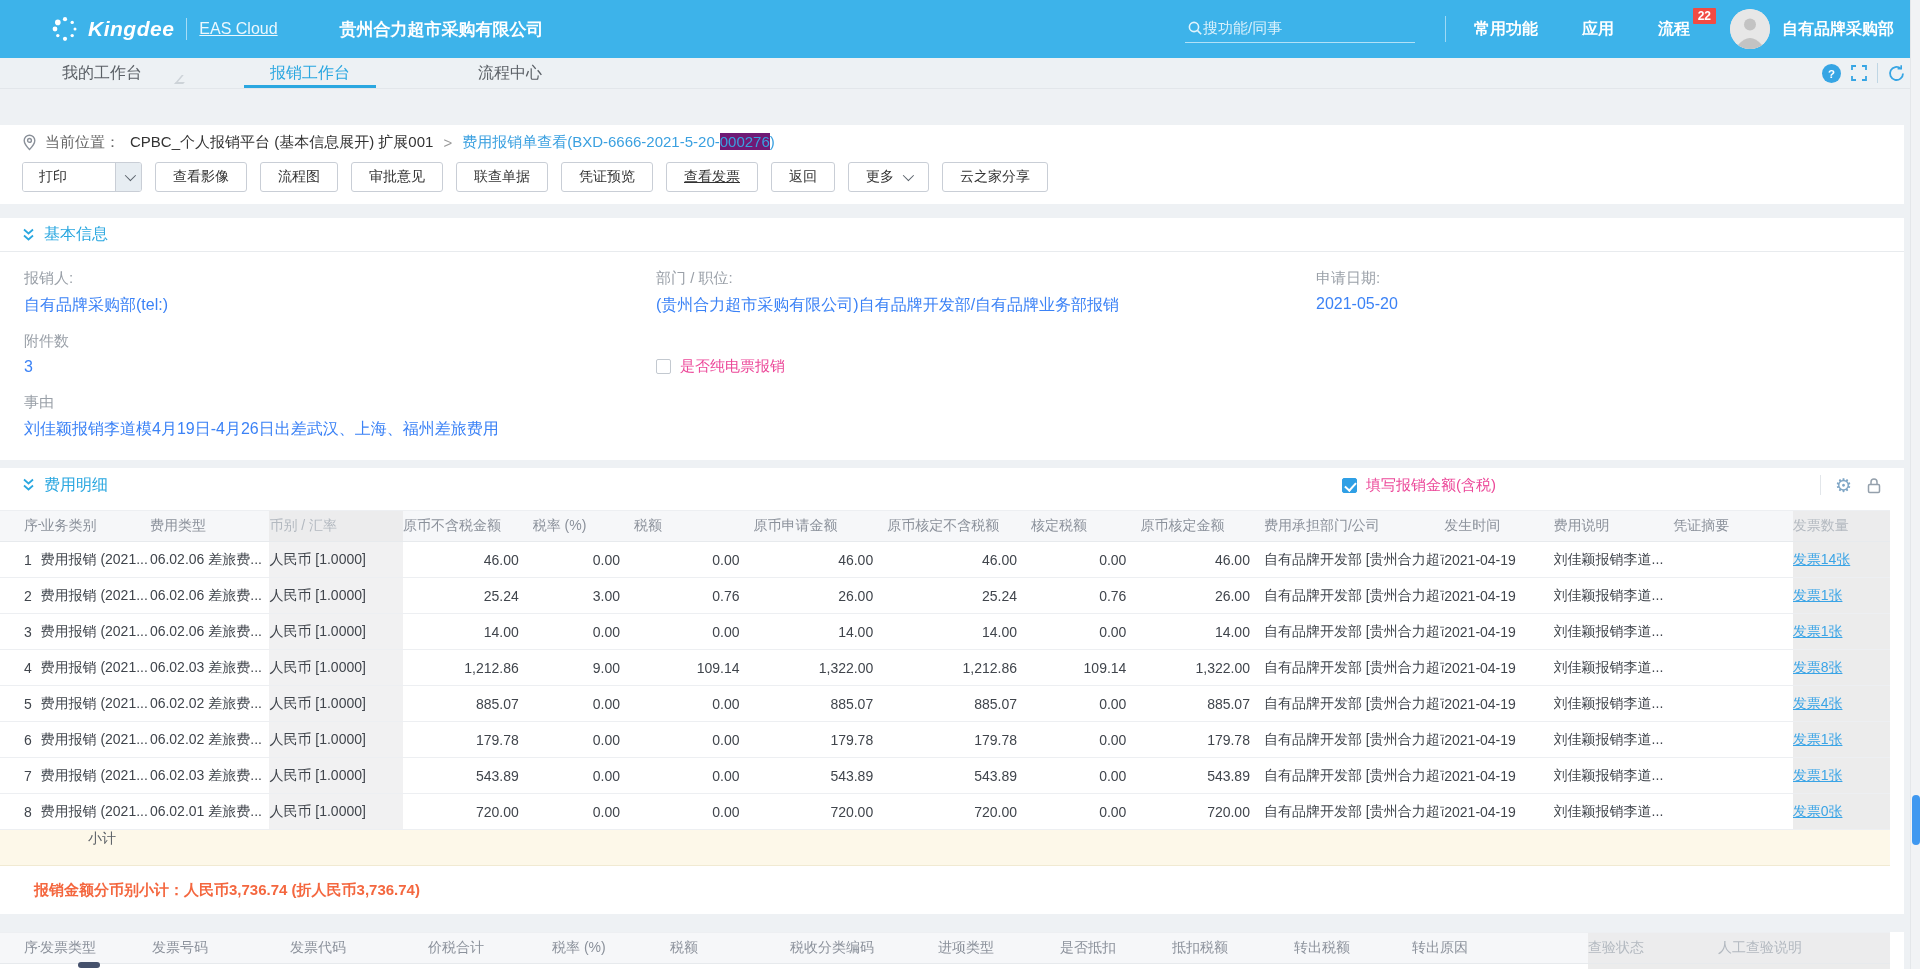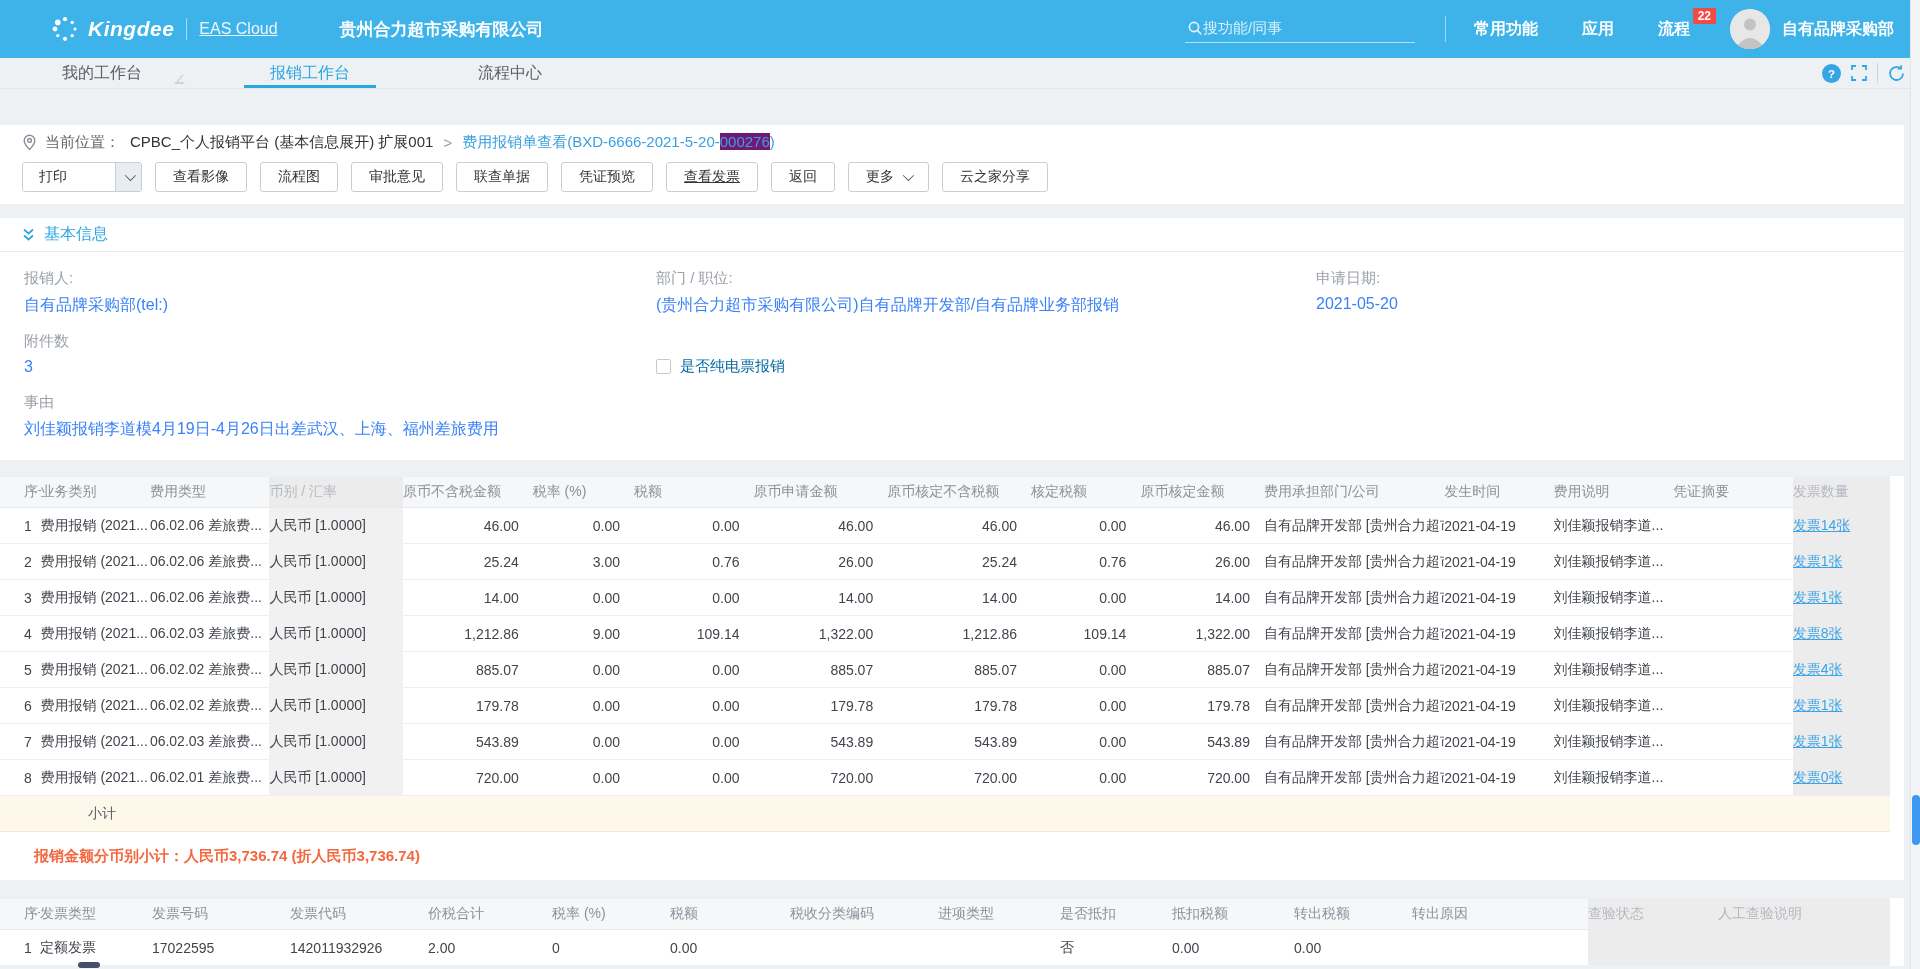--- a/index.html
+++ b/index.html
@@ -66,34 +66,34 @@
   .basic-body { padding:17px 24px 20px 24px; font-size:15px; }
   .b-label { color:#9aa0a8; margin-bottom:7px; }
   .b-value { color:#3b82f6; font-size:16px; }
   .b-row { display:flex; }
   .b-col1 { width:632px; } .b-col2 { width:660px; } .b-col3 { flex:1; }
   .b-row2 { margin-top:16px; display:flex; align-items:flex-end; }
   .b-row3 { margin-top:17px; }
   .checkbox { width:15px; height:15px; border:1px solid #c3c9d0; border-radius:2px; background:#fff; display:inline-block; }
   .checkbox.checked { background:#2f9fe5; border-color:#2f9fe5; position:relative; }
   .checkbox.checked::after { content:""; position:absolute; left:4px; top:1px; width:5px; height:9px; border-right:2px solid #fff; border-bottom:2px solid #fff; transform:rotate(42deg); }
-  .cb-inline { display:flex; align-items:center; gap:9px; color:#0369a1; font-size:15px; }
+  .cb-inline { display:flex; align-items:center; gap:9px; color:#ec4899; font-size:15px; }
 
   
   table.grid { border-collapse:collapse; table-layout:fixed; width:1890px; font-size:14px; }
   table.grid th { font-weight:normal; color:#8b919b; text-align:left; height:31px; background:#f6f7f9; border-top:1px solid #edeff2; border-bottom:1px solid #e7eaed; padding:0 14px 0 0; white-space:nowrap; overflow:hidden; }
   table.grid td { height:36px; border-bottom:1px solid #edeff2; padding:0 14px 0 0; white-space:nowrap; overflow:hidden; color:#40454c; }
   table.grid th:first-child, table.grid td:first-child { padding-left:24px; }
   .ta-r { text-align:right; }
   .shade-head { background:#ececed !important; color:#b3b9c0 !important; }
   .cell-link { color:#3aa4e6; text-decoration:underline; cursor:pointer; }
   #expense-table td:nth-child(16), #invoice-table td:nth-child(14), #invoice-table td:nth-child(15) { background:#ececec; }
   #expense-table td:nth-child(4) { background:#f1f1f2; }
 
-  .subtotal-row { width:1890px; height:36px; background:#fdf8e9; border-bottom:1px solid #f1ead2; display:flex; align-items:center; padding-left:88px; color:#5b6066; font-size:14px; }
+  .subtotal-row { width:1890px; height:36px; background:#fdf8e9; border-bottom:1px solid #f1ead2; display:flex; align-items:flex-start; padding-left:88px; color:#5b6066; font-size:14px; }
   .currency-subtotal { padding:15px 0 14px 34px; color:#f4673f; font-size:15px; font-weight:bold; }
 
   .tab-mt { margin-top:8px; }
 
   
   .vscroll { position:absolute; top:0; right:0; width:10px; height:969px; background:#f1f3f5; border-left:1px solid #e4e7ea; }
   .vscroll .thumb { position:absolute; left:1px; width:8px; height:50px; top:795px; background:#3f98f0; border-radius:4px; }
   .hscroll { position:absolute; left:0; bottom:0; height:8px; width:1904px; background:transparent; }
   .hscroll .thumb { position:absolute; left:78px; bottom:1px; width:22px; height:6px; background:#44506b; border-radius:3px; }
 
@@ -262,20 +262,43 @@
       <div class="b-row3">
         <div class="b-label">事由</div>
         <div class="b-value">刘佳颖报销李道模4月19日-4月26日出差武汉、上海、福州差旅费用</div>
       </div>
     </div>
   </section>
 
   <div class="gap8"></div>
 
   <section class="card">
+    <div class="sec-head">
+      <span class="icon">
+        <svg width="13" height="14" viewBox="0 0 13 14" fill="none" stroke="#2aa7e0" stroke-width="1.7">
+          <path d="M2 1.5 L6.5 5.5 L11 1.5"></path>
+            <path d="M2 7.5 L6.5 11.5 L11 7.5"></path>
+        </svg>
+      </span>
+      <span class="sec-title">费用明细</span>
+      <div class="sec-right">
+        <span class="cb-inline" style="margin-right:310px;">
+          <span class="checkbox checked"></span>
+          <span>填写报销金额(含税)</span>
+        </span>
+        <span class="tb-div" style="background:#e2e6ea;"></span>
+        <span class="icon gear-txt">⚙</span>
+        <span class="icon">
+          <svg width="16" height="17" viewBox="0 0 16 17" fill="none" stroke="#94a0ac" stroke-width="1.5">
+            <rect x="2.5" y="7.5" width="11" height="8" rx="1.2"></rect>
+            <path d="M5 7.5 V5 a3 3 0 0 1 6 0 v2.5"></path>
+          </svg>
+        </span>
+      </div>
+    </div>
     <table class="grid tab-mt" id="expense-table">
         <colgroup>
           <col style="width: 40px;">
           <col style="width: 108px;">
           <col style="width: 118px;">
           <col style="width: 132px;">
           <col style="width: 128px;">
           <col style="width: 100px;">
           <col style="width: 118px;">
           <col style="width: 132px;">

